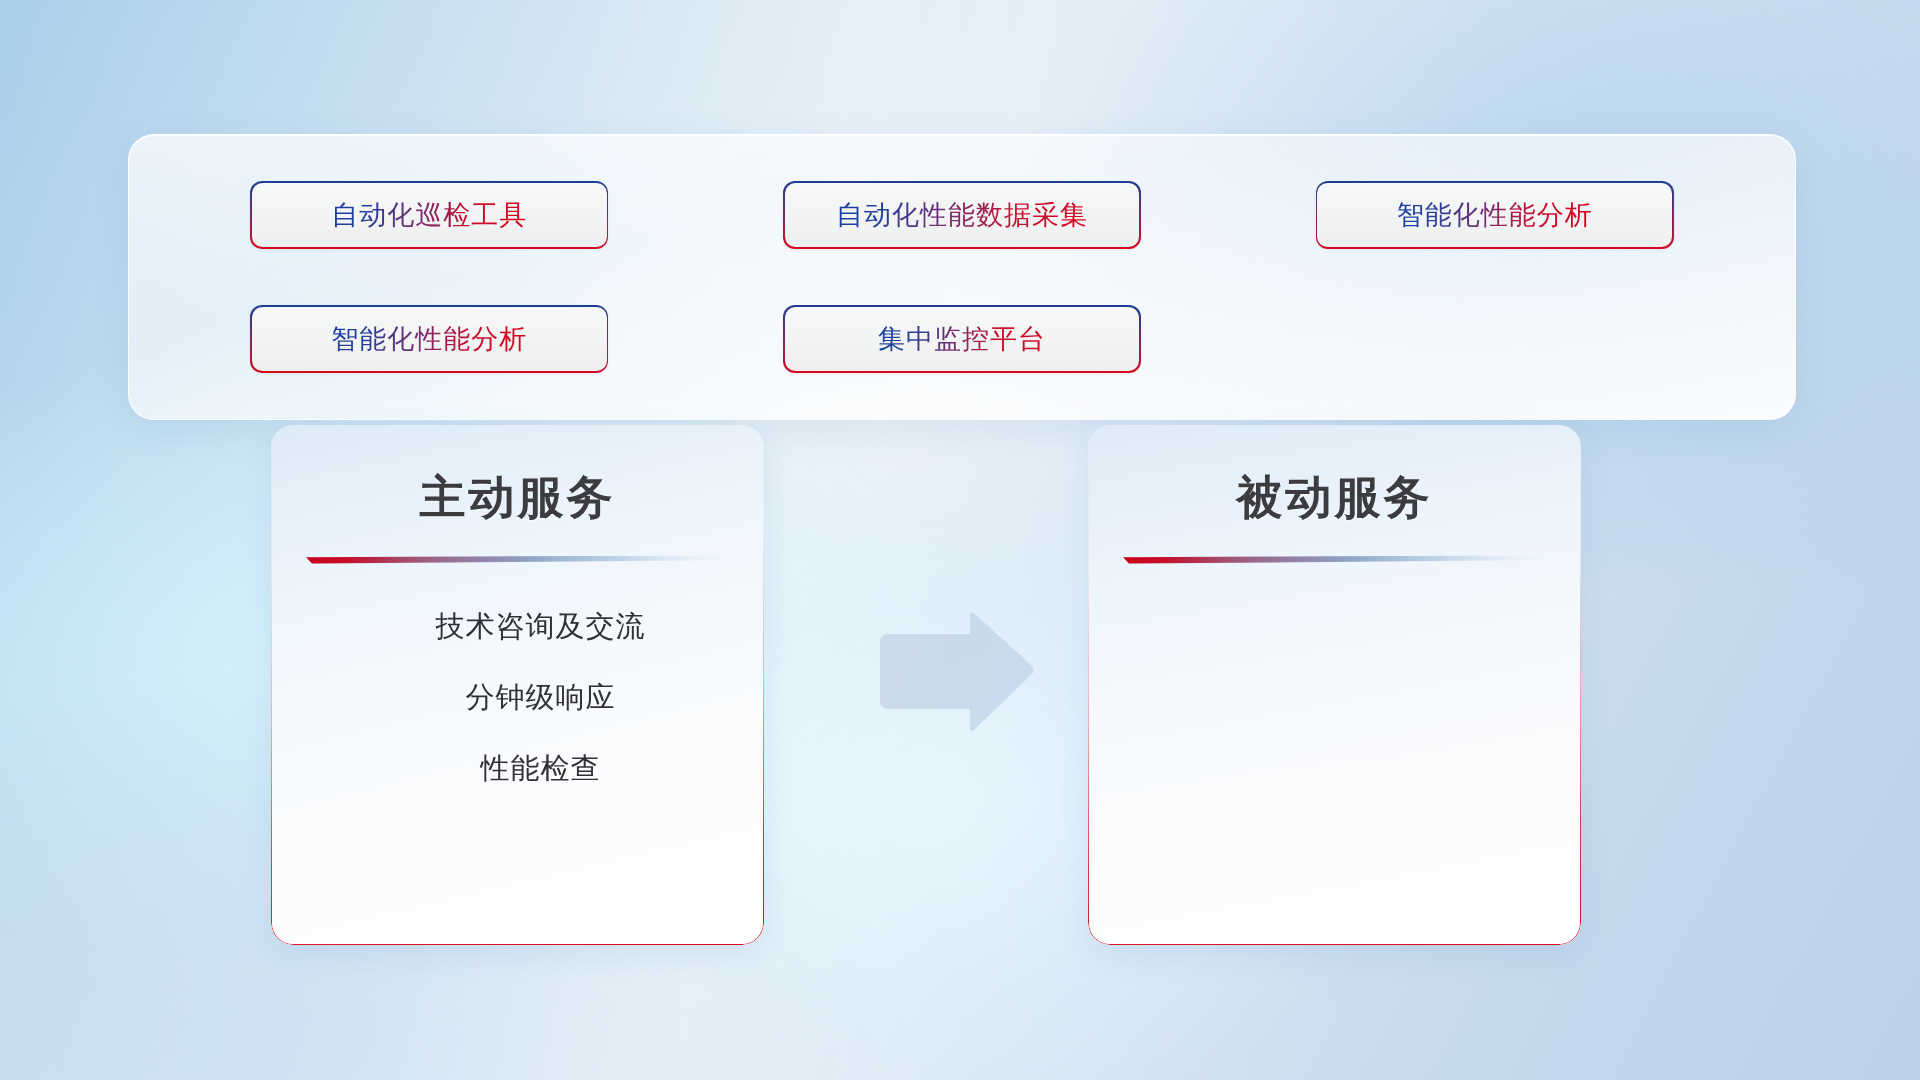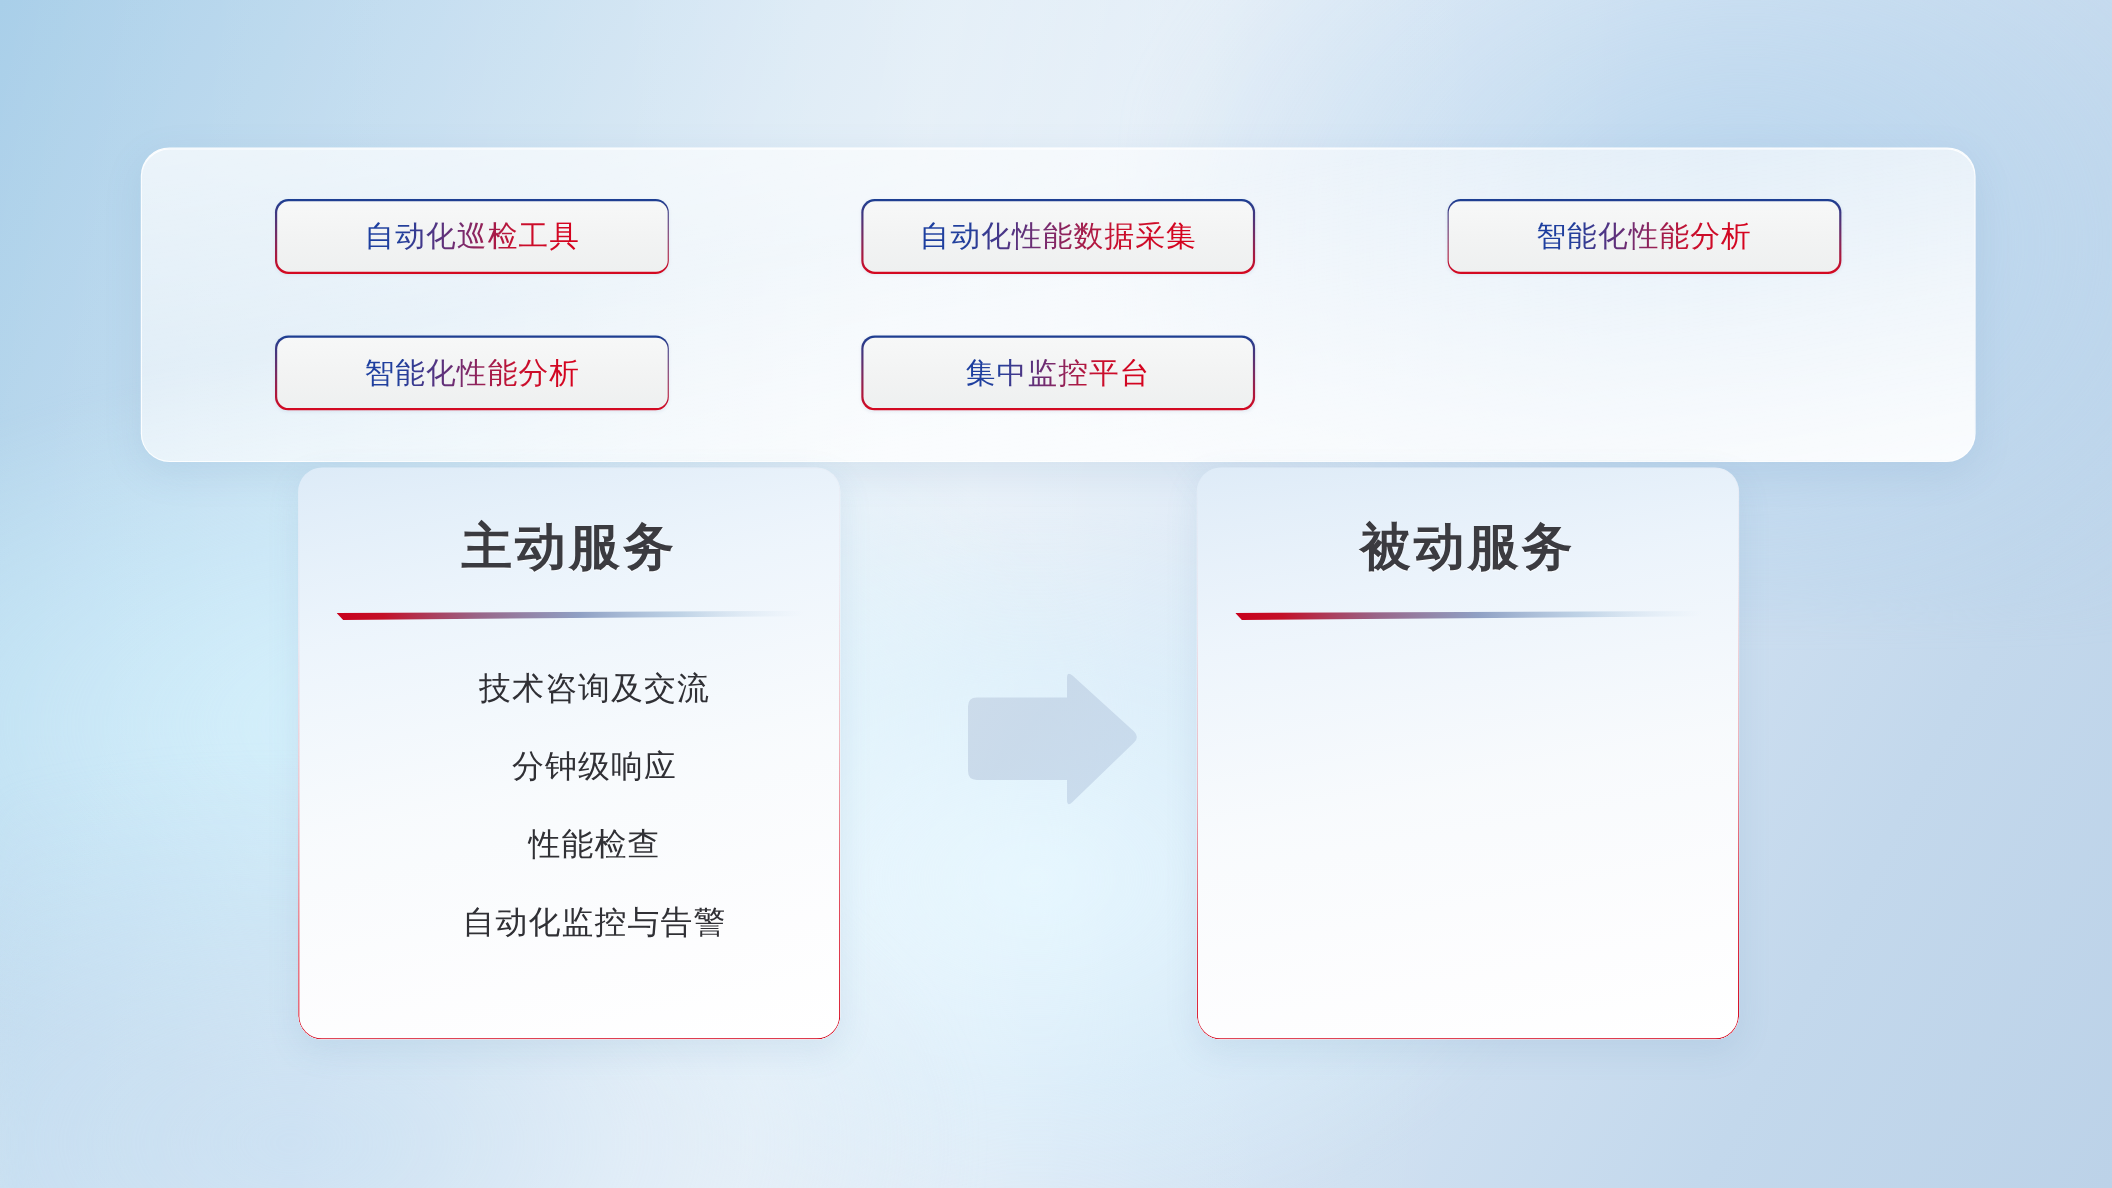--- a/index.html
+++ b/index.html
@@ -316,21 +316,20 @@
           </linearGradient>
         </defs>
         <path d="M0,2.2 L424,0.4 L424,5.2 L6,8.6 Z" fill="url(#divL)"></path>
       </svg>
     </div>
 
     <ul class="card-list">
       <li>技术咨询及交流</li>
       <li>分钟级响应</li>
       <li>性能检查</li>
-      <li>自动化监控与告警</li>
     </ul>
   </div>
 
   <div class="arrow">
     <svg viewBox="0 0 162 122">
       <defs>
         <linearGradient id="arrowGrad" x1="0" y1="0" x2="1" y2="0.6">
           <stop offset="0%" stop-color="#c9d8e8" stop-opacity="0.85"></stop>
           <stop offset="45%" stop-color="#c3d4e6" stop-opacity="0.80"></stop>
           <stop offset="100%" stop-color="#c0d3e7" stop-opacity="0.72"></stop>

